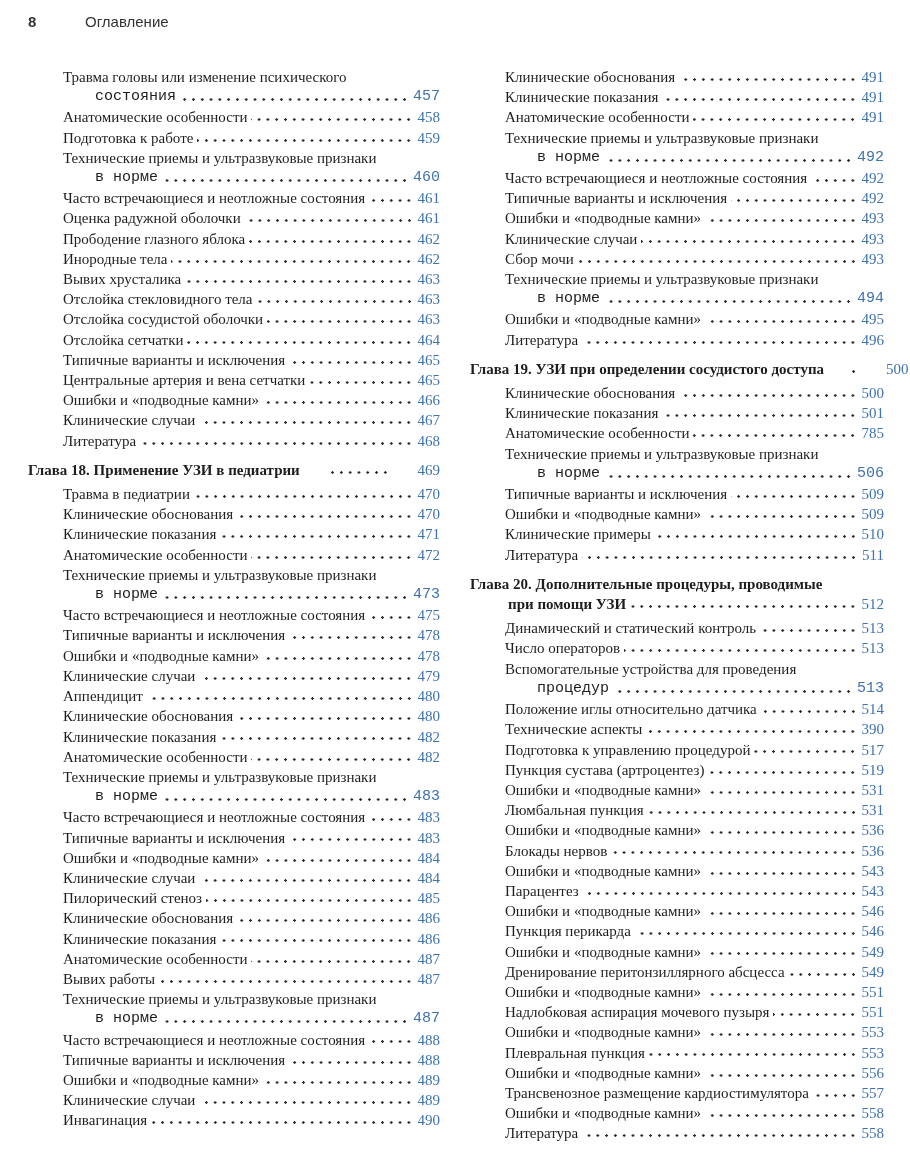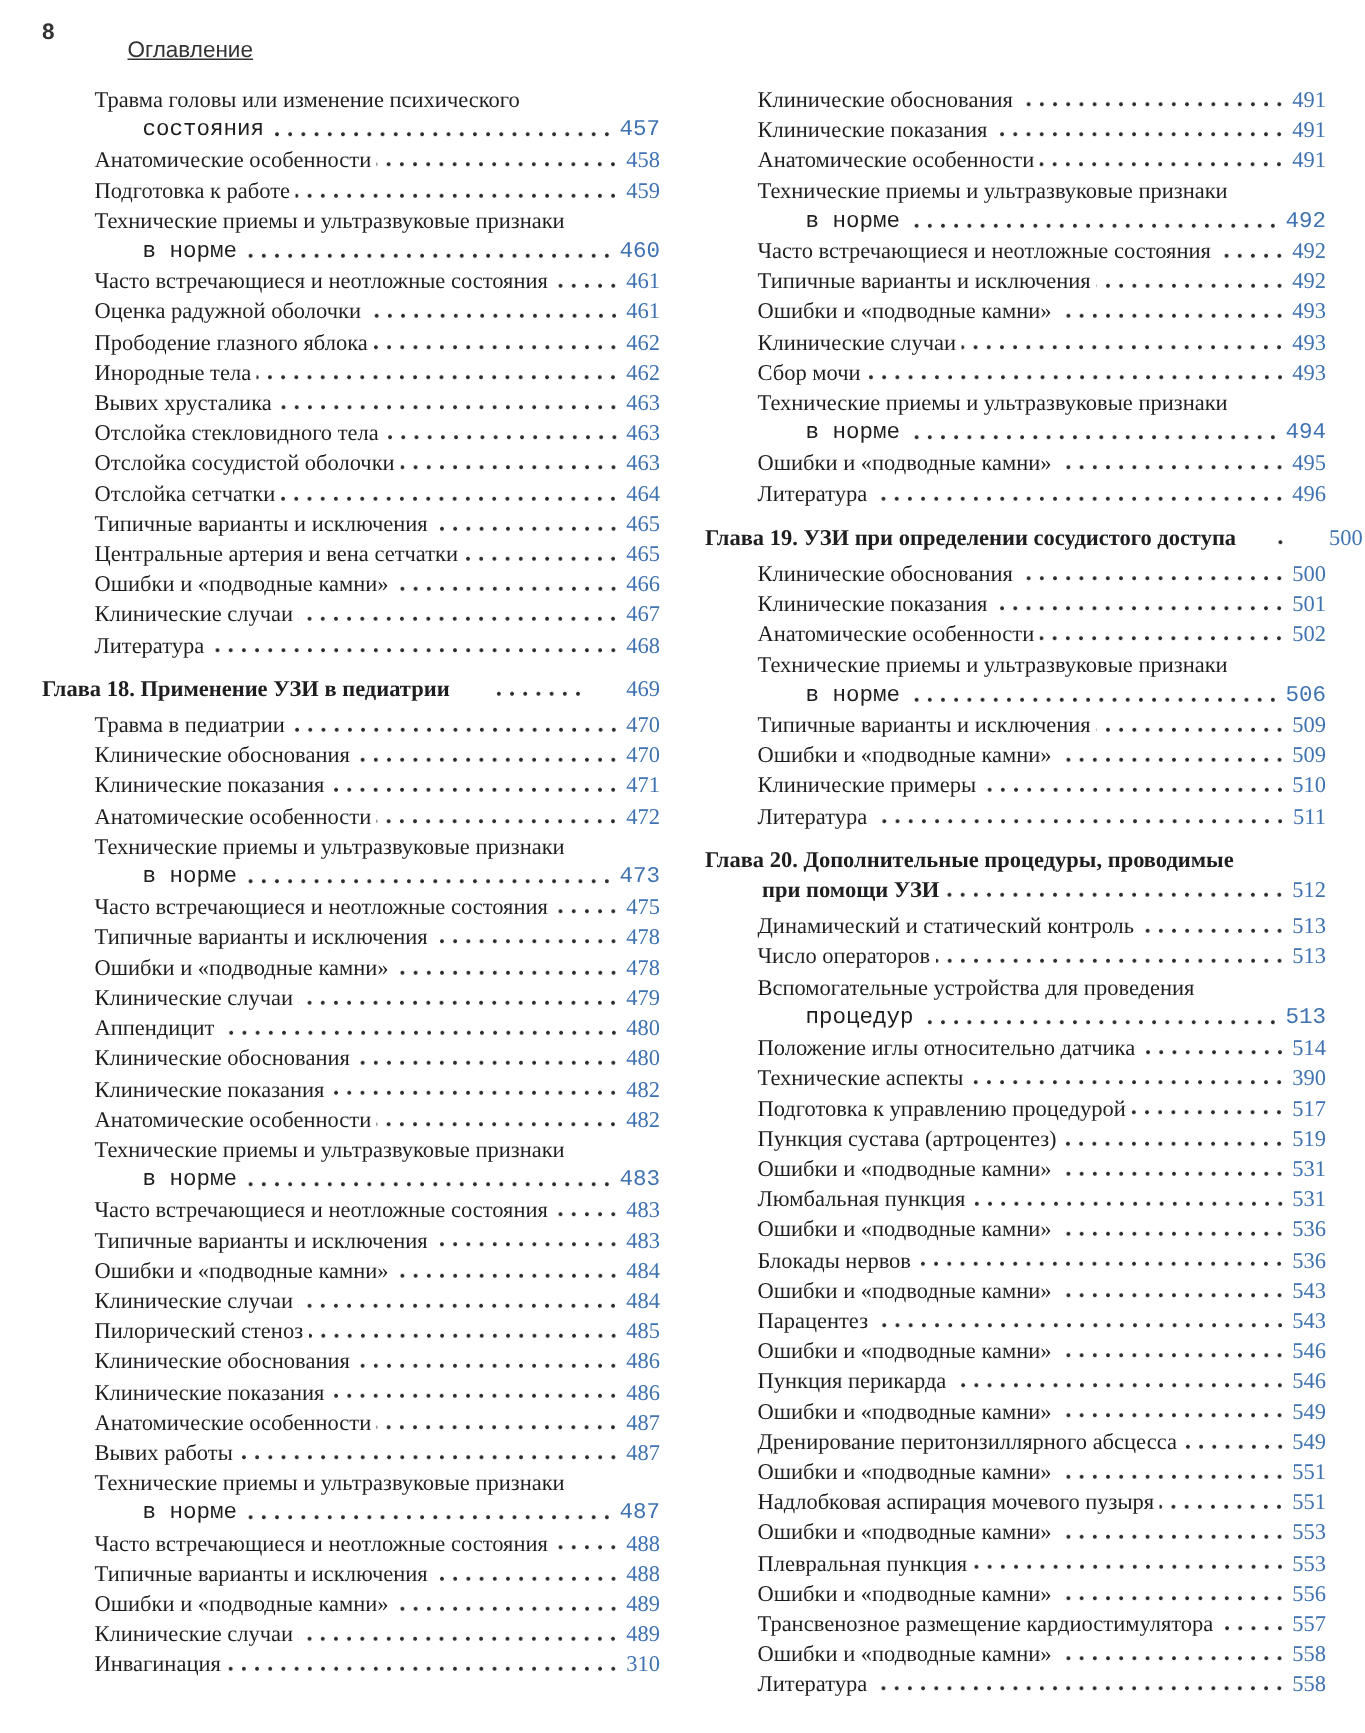--- a/index.html
+++ b/index.html
@@ -14,23 +14,23 @@
     width:910px;height:1155px;position:relative;overflow:hidden;
     font-family:"Liberation Serif", serif;
     color:var(--body-text);
   }
   .page-header{
     position:absolute;top:13px;left:28px;
     font-family:"Liberation Sans", sans-serif;
     font-size:15px;color:var(--header-text);
   }
   .page-header .pgno{font-weight:bold;}
-  .page-header .htitle{position:absolute;left:57px;top:12px;white-space:nowrap;text-decoration:underline;}
+  .page-header .htitle{position:absolute;left:57px;top:0;white-space:nowrap;}
   .toc-wrap{
-    position:absolute;top:57px;left:28px;
+    position:absolute;top:67px;left:28px;
     display:flex;gap:30px;
   }
   .toc-col{width:412px;flex:0 0 412px;}
   .toc-col.right{width:414px;flex:0 0 414px;}
   .entry{width:100%;}
   .entry.chapter{font-weight:bold;margin-top:9px;margin-bottom:4px;}
   .toc-line{
     display:flex;align-items:baseline;
     font-size:15px;line-height:20.2px;
     white-space:nowrap;
@@ -395,21 +395,21 @@
         <div class="toc-line ind-1">
           <span class="lab">Клинические случаи</span>
           <span class="lead"></span>
           <span class="pnum">489</span>
         </div>
       </div>
       <div class="entry item">
         <div class="toc-line ind-1">
           <span class="lab">Инвагинация</span>
           <span class="lead"></span>
-          <span class="pnum">310</span>
+          <span class="pnum">490</span>
         </div>
       </div>
     </div>
   <div class="toc-col right">
       <div class="entry item">
         <div class="toc-line ind-1">
           <span class="lab">Клинические обоснования</span>
           <span class="lead"></span>
           <span class="pnum">491</span>
         </div>
@@ -515,21 +515,21 @@
         <div class="toc-line ind-1">
           <span class="lab">Клинические показания</span>
           <span class="lead"></span>
           <span class="pnum">501</span>
         </div>
       </div>
       <div class="entry item">
         <div class="toc-line ind-1">
           <span class="lab">Анатомические особенности</span>
           <span class="lead"></span>
-          <span class="pnum">502</span>
+          <span class="pnum">785</span>
         </div>
       </div>
       <div class="entry item">
         <div class="toc-line ind-1">
           <span class="lab">Технические приемы и ультразвуковые признаки</span>
         </div>
         <div class="toc-line ind-2">
           <span class="lab">в норме</span>
           <span class="lead"></span>
           <span class="pnum">506</span>

